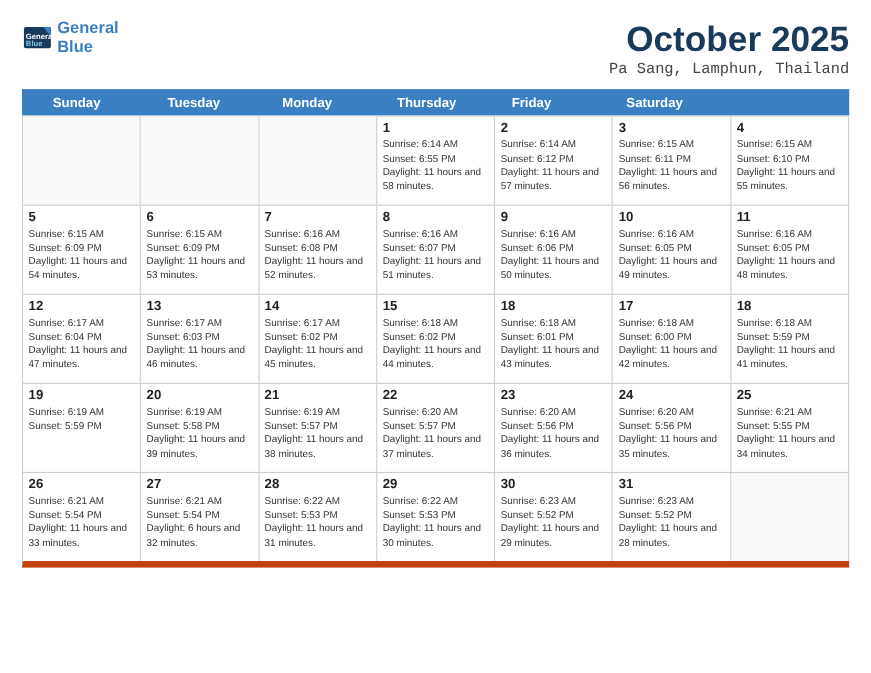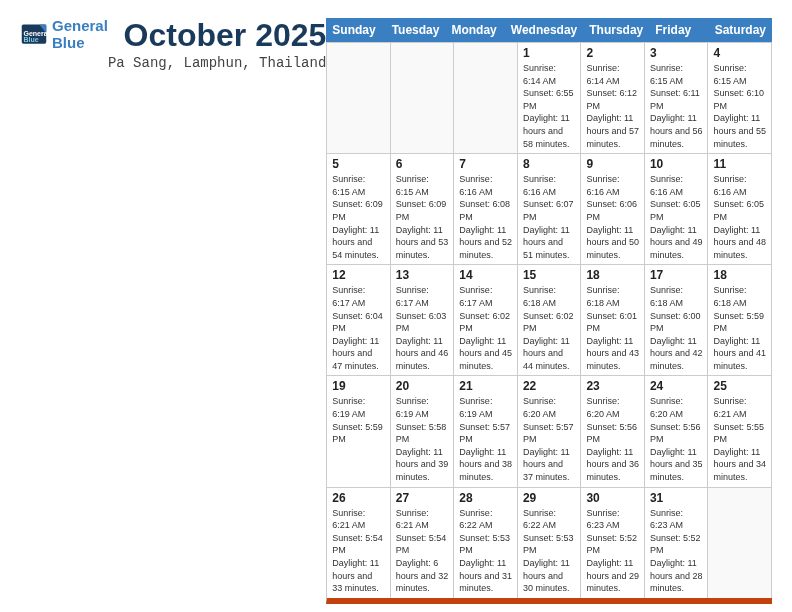--- a/index.html
+++ b/index.html
@@ -8,21 +8,21 @@
       background: #fff;
       width: 792px;
       height: 612px;
       overflow: hidden;
     }
     .page {
       width: 792px;
       height: 488px;
       padding: 18px 20px 12px 20px;
       display: flex;
-      flex-direction: row;
+      flex-direction: column;
     }
     .header {
       display: flex;
       justify-content: space-between;
       align-items: flex-start;
       margin-bottom: 10px;
     }
     .logo {
       display: flex;
       align-items: center;
@@ -58,20 +58,21 @@
     }
     .calendar {
       flex: 1;
       display: flex;
       flex-direction: column;
     }
     .cal-header {
       display: grid;
       grid-template-columns: repeat(7, 1fr);
       background: #3a7fc1;
+      padding-left: 22px;
     }
     .cal-header-cell {
       color: #fff;
       font-size: 12px;
       font-weight: bold;
       padding: 5px 6px;
       text-align: left;
     }
     .cal-body {
       flex: 1;
@@ -133,21 +134,20 @@
       <div class="month-title">October 2025</div>
       <div class="location">Pa Sang, Lamphun, Thailand</div>
     </div>
   </div>
 
   <div class="calendar">
     <div class="cal-header">
       <div class="cal-header-cell">Sunday</div>
       <div class="cal-header-cell">Tuesday</div>
       <div class="cal-header-cell">Monday</div>
-      <div class="cal-header-cell">Wednesday</div>
       <div class="cal-header-cell">Thursday</div>
       <div class="cal-header-cell">Friday</div>
       <div class="cal-header-cell">Saturday</div>
     </div>
     <div class="cal-body" id="cal-body">
     <div class="cal-row">
           <div class="cal-cell empty"></div>
           <div class="cal-cell empty"></div>
           <div class="cal-cell empty"></div>
           <div class="cal-cell">

